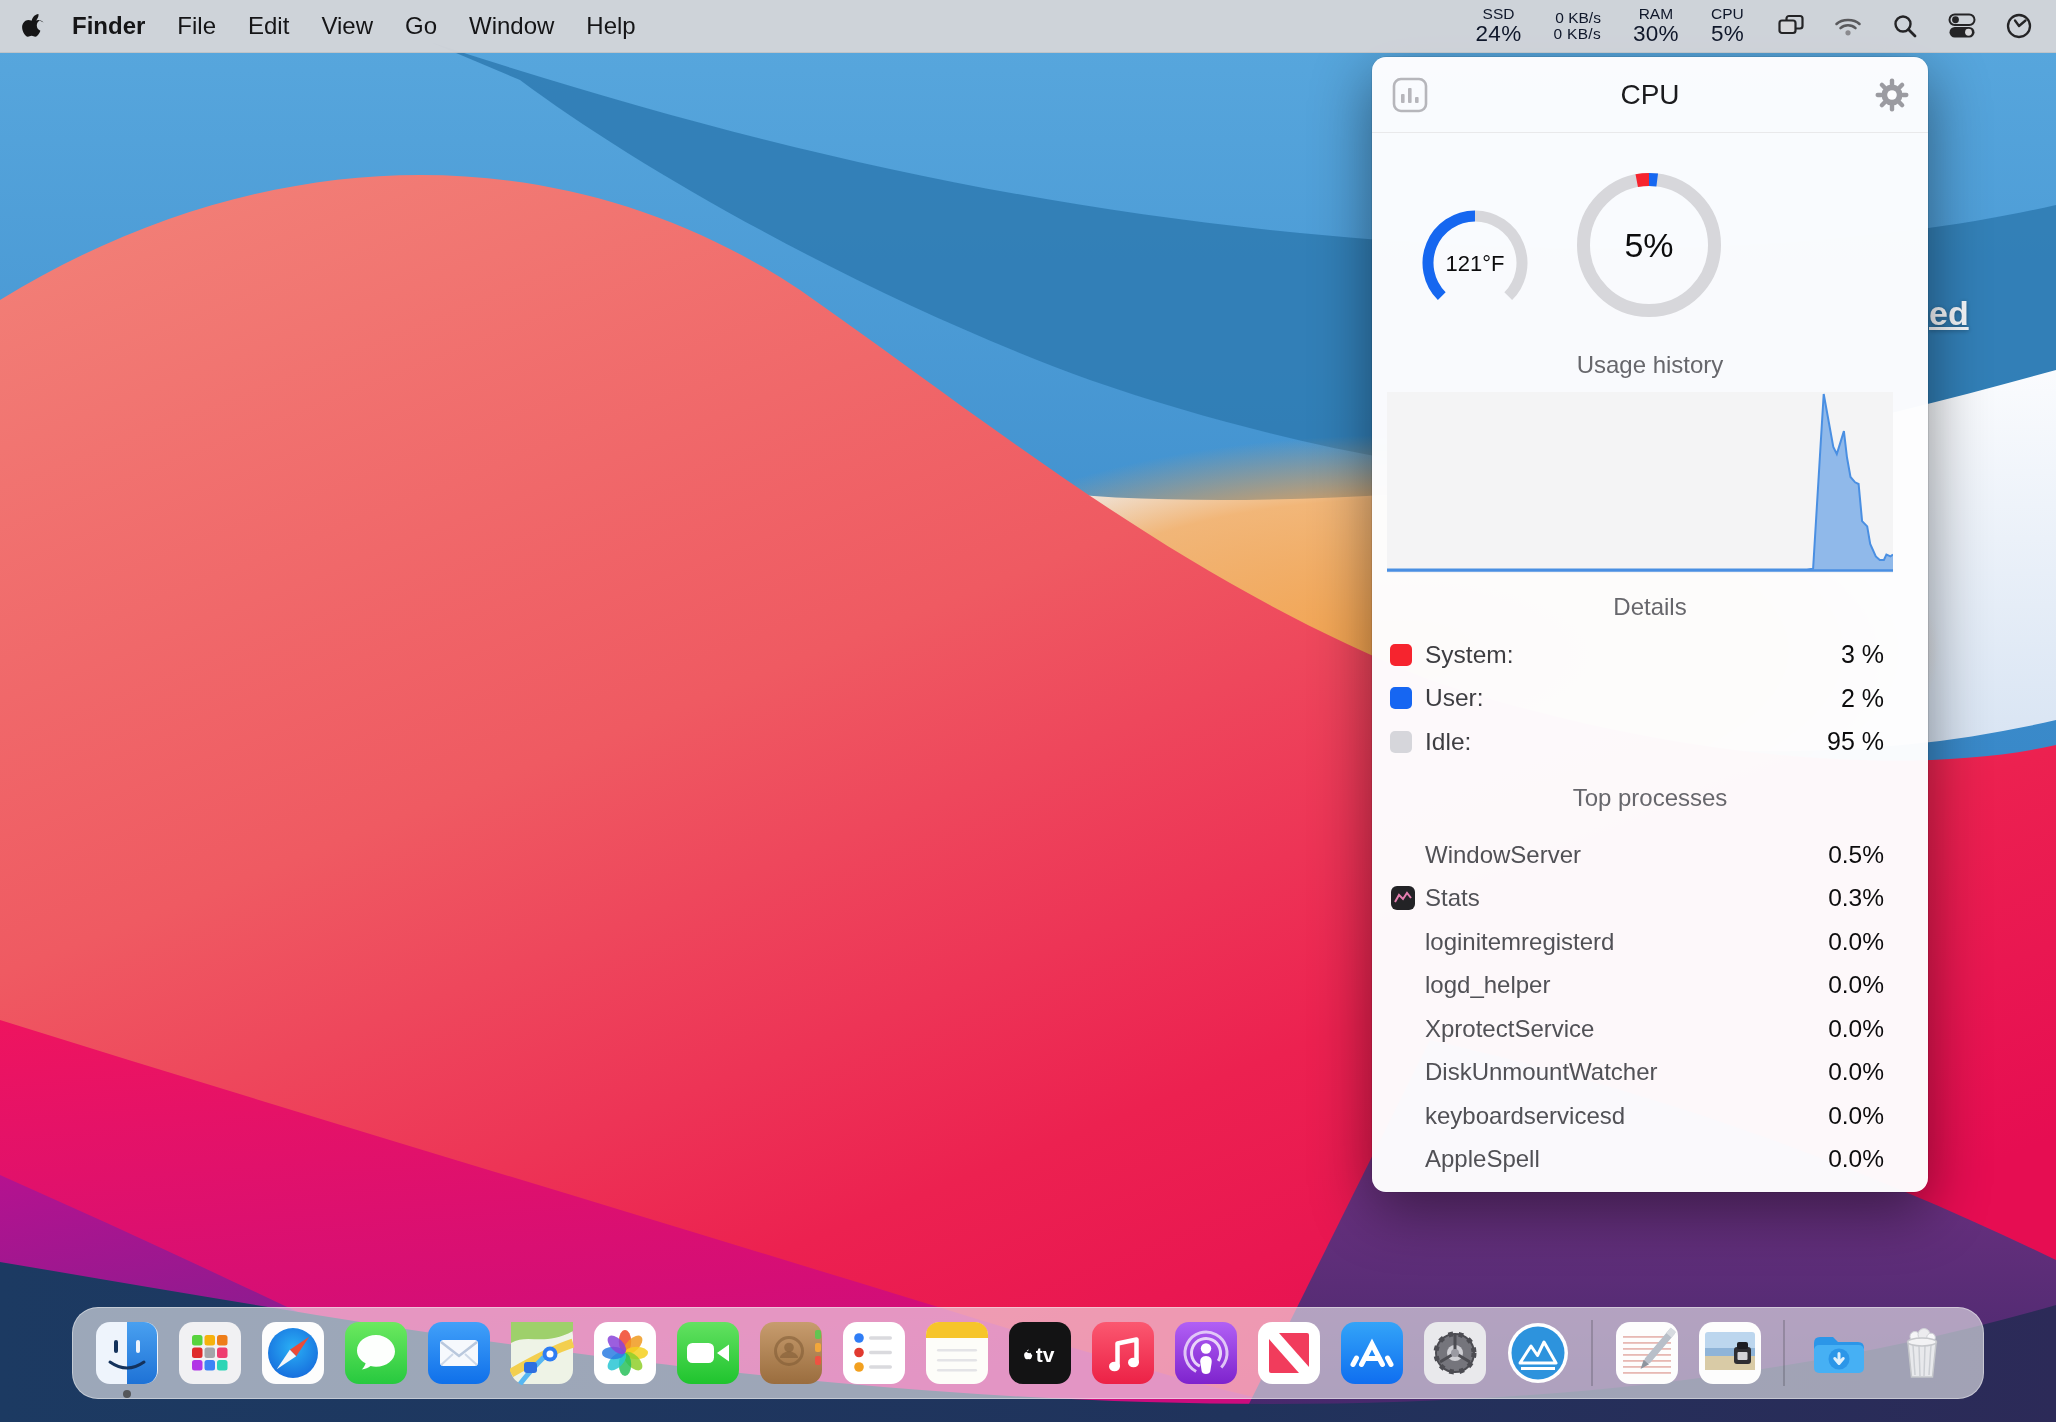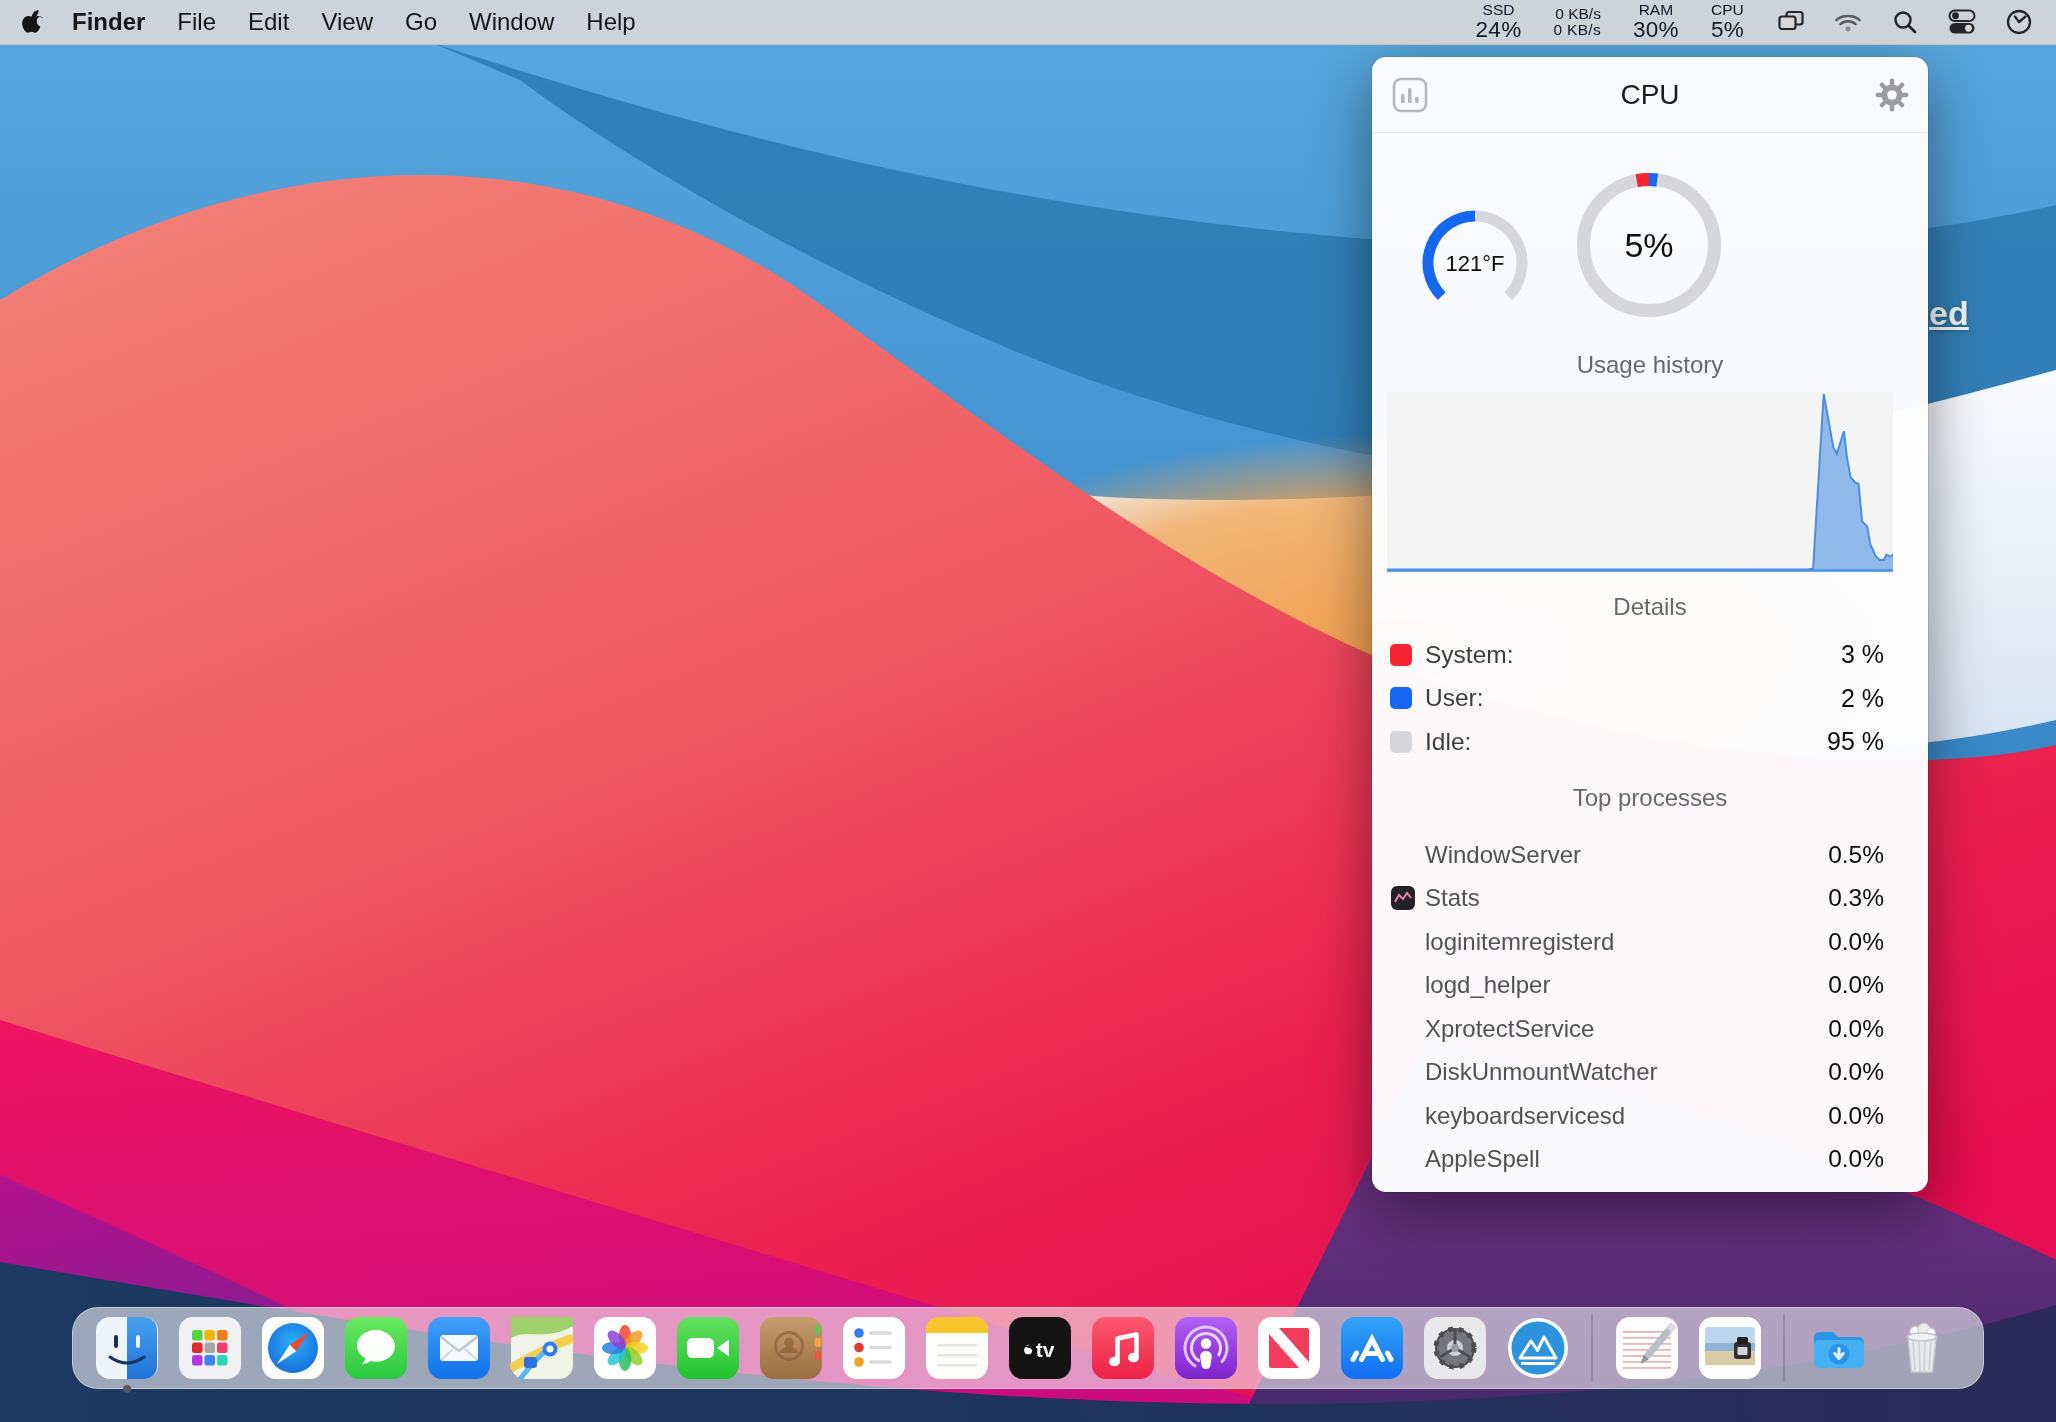--- a/index.html
+++ b/index.html
@@ -1,20 +1,20 @@
 <!DOCTYPE html>
 <html><head>
 <meta charset="utf-8">
 <style>
   html,body{margin:0;padding:0;background:#000;}
   .screen{position:relative;width:2056px;height:1422px;overflow:hidden;
     font-family:"Liberation Sans",sans-serif;-webkit-font-smoothing:antialiased;}
   .wall{position:absolute;inset:0;z-index:0;}
   
-  .menubar{position:absolute;left:0;top:0;width:2056px;height:45px;z-index:30;
+  .menubar{position:absolute;left:0;top:0;width:2056px;height:53px;z-index:30;
     background:rgba(214,214,217,0.94);display:flex;align-items:center;
     padding:0 22px;box-sizing:border-box;border-bottom:1px solid rgba(0,0,0,.07);justify-content:center;}
   .mb-left{display:flex;align-items:center;}
   .apple{display:flex;align-items:center;margin-right:10px;}
   .mb-item{padding:0 16px;font-size:24px;color:#151517;cursor:default;white-space:nowrap;}
   .mb-item.active{font-weight:700;}
   .mb-right{margin-left:auto;display:flex;align-items:center;gap:32px;}
   .widget{text-align:center;line-height:1.03;color:#0f172a;}
   .widget .w1{font-size:15.5px;}
   .widget .w2{font-size:22.5px;letter-spacing:.3px;}
@@ -44,21 +44,21 @@
   .rows-details{top:576px;} .rows-procs{top:776px;justify-content:center;}
   .drow,.prow{height:43.5px;display:flex;align-items:center;
     padding:0 44px 0 18px;box-sizing:border-box;}
   .sw{width:22px;height:22px;border-radius:5px;flex:none;}
   .dl{margin-left:13px;font-size:24.5px;color:#3d3d41;}
   .dv{margin-left:auto;font-size:25px;color:#0c0c0d;}
   .pic{width:26px;height:26px;flex:none;display:flex;align-items:center;}
   .pn{margin-left:9px;font-size:24px;color:#515156;}
   .pv{margin-left:auto;font-size:24.5px;color:#0c0c0d;}
   
-  .dock{position:absolute;left:72px;top:1307px;width:1912px;height:82px;z-index:25;
+  .dock{position:absolute;left:72px;top:1307px;width:1912px;height:92px;z-index:25;
     background:rgba(241,241,243,.6);border:1px solid rgba(255,255,255,.4);
     border-radius:26px;display:flex;align-items:center;padding:0 12px;box-sizing:border-box;}
   .dock-item{width:64px;height:64px;margin:0 9.5px;position:relative;flex:none;cursor:pointer;}
   .dock-item svg{display:block;}
   .dock-div{width:2px;height:66px;background:rgba(60,60,70,.26);margin:0 12px;flex:none;}
   .run-dot{position:absolute;left:50%;transform:translateX(-50%);bottom:-13px;
     width:8px;height:8px;border-radius:50%;background:#55575a;}
 </style>
 </head>
 <body>

